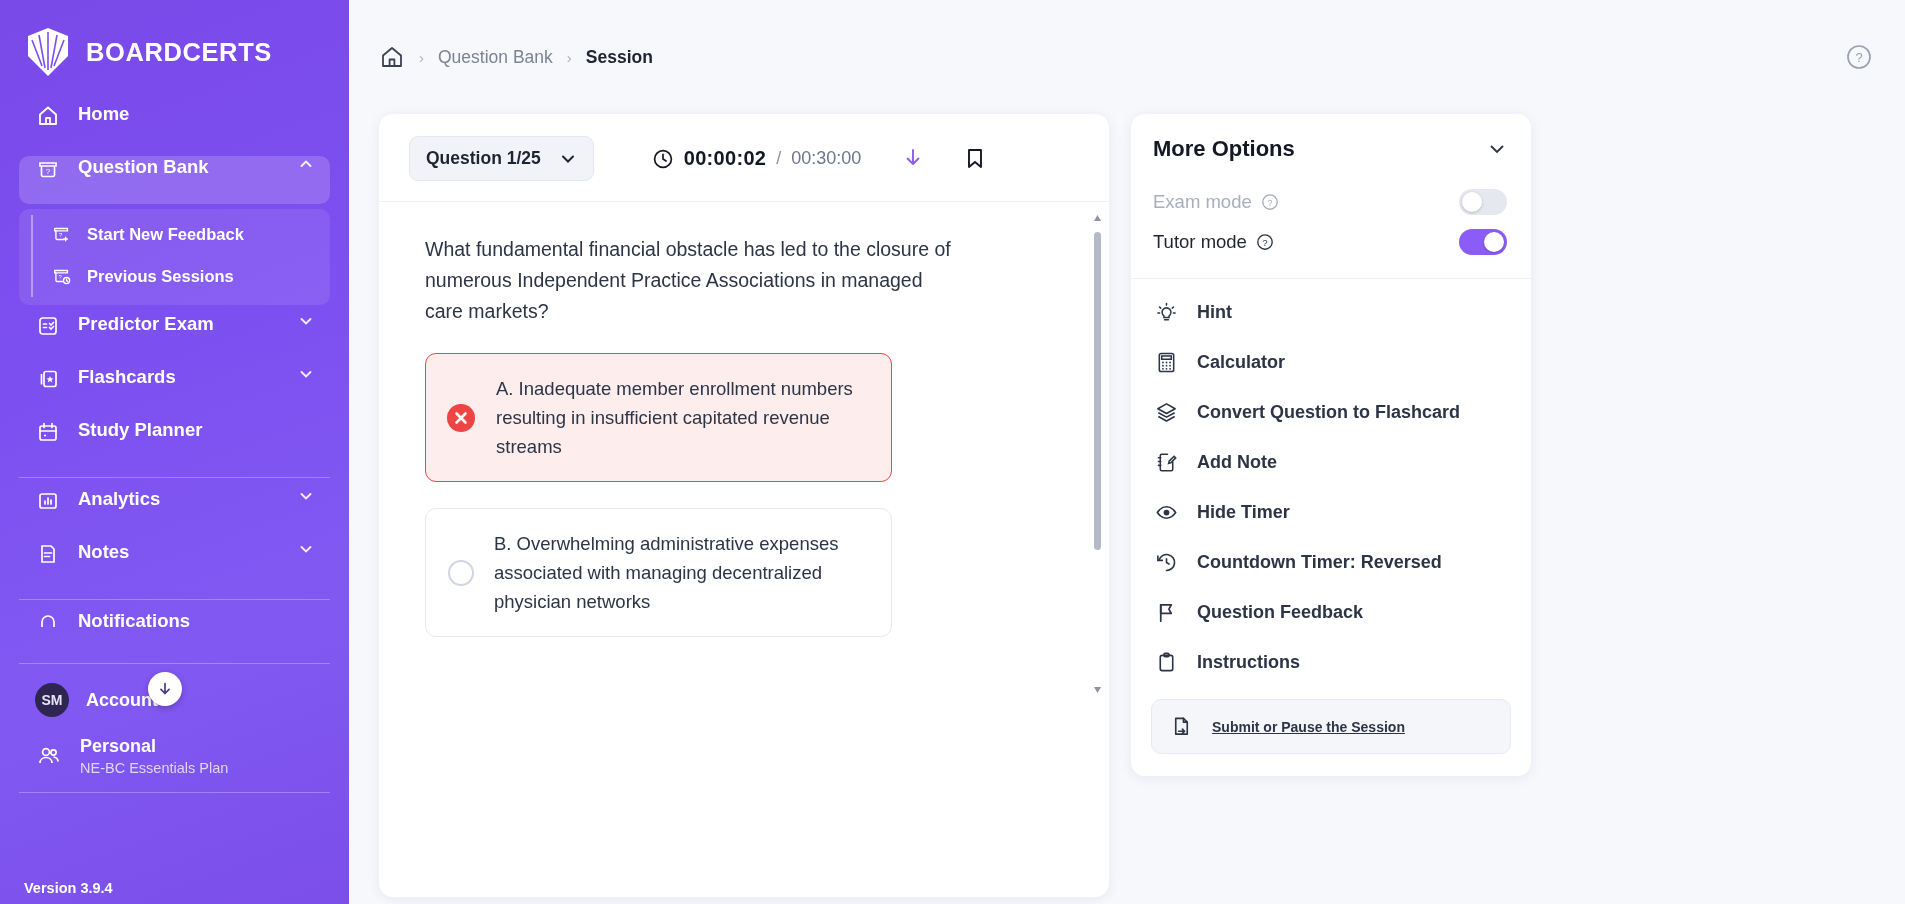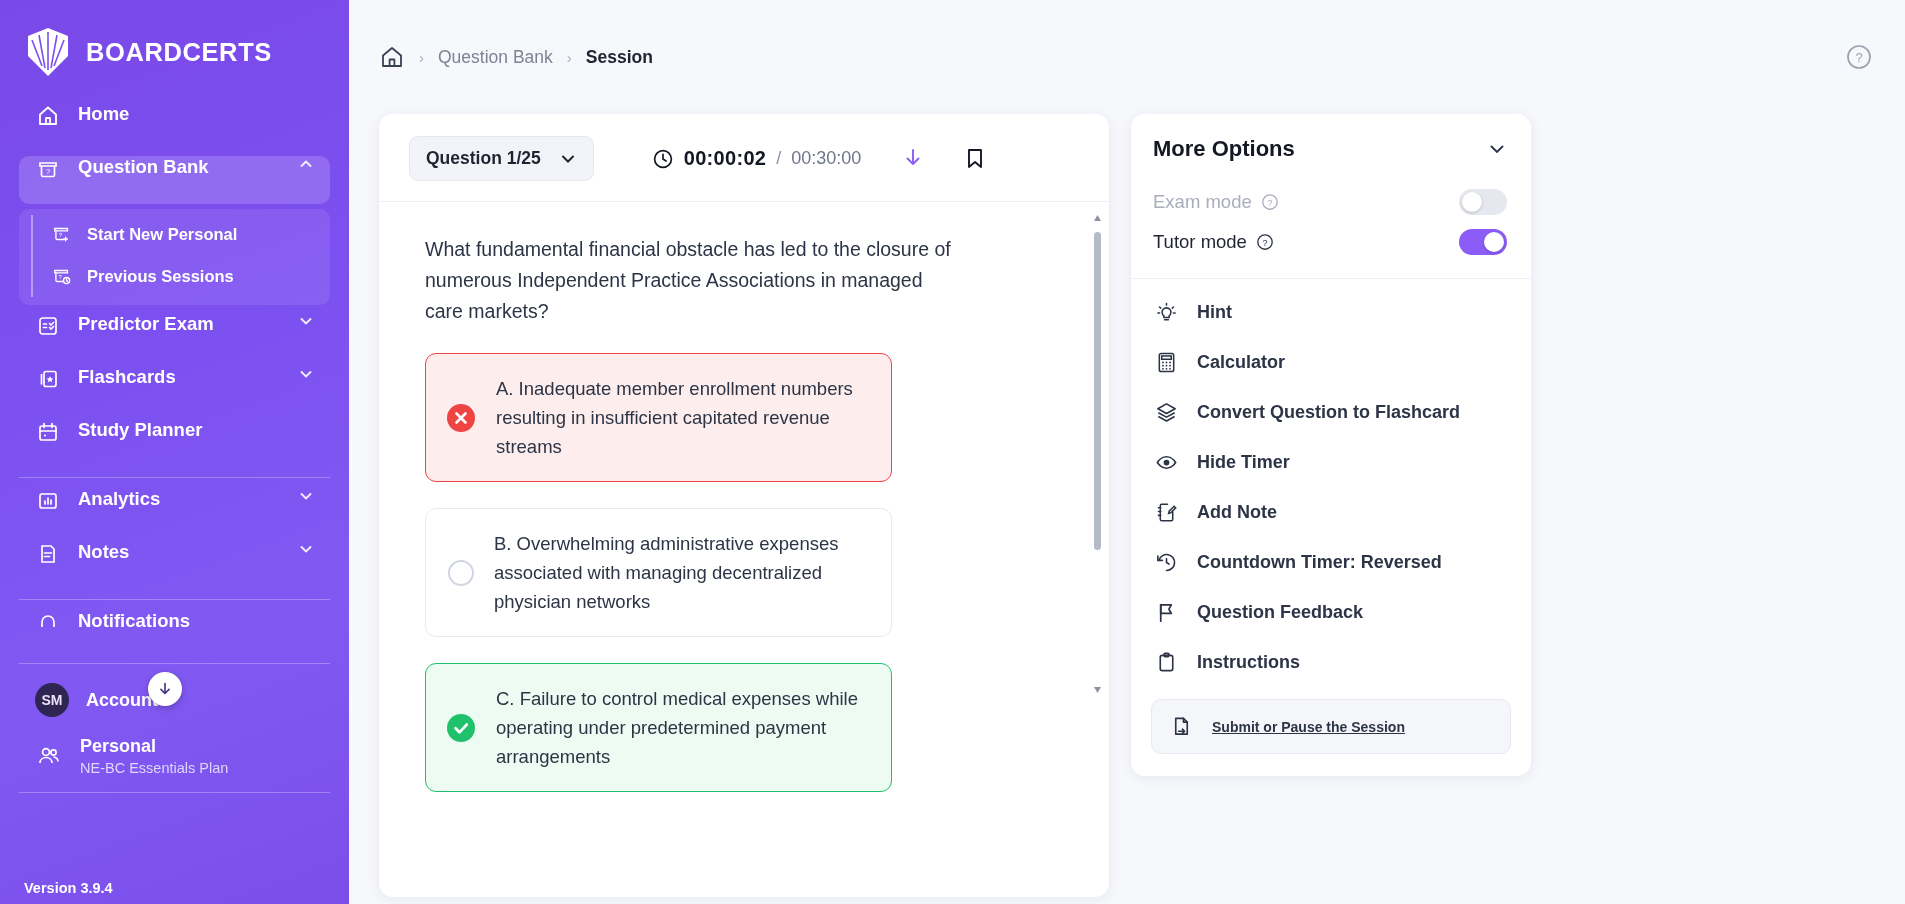--- a/index.html
+++ b/index.html
@@ -198,21 +198,21 @@
     <div class="subnav">
       <div class="subnav-item">
         <span class="ico">
           <svg viewBox="0 0 22 22" width="20" height="20" fill="none" stroke="#fff" stroke-width="1.5">
             <path d="M3 5h14v2.5H3z"></path>
               <path d="M4.3 7.5v8A1.3 1.3 0 005.6 17h8"></path>
             <text x="9.5" y="14" font-size="6.5" fill="#fff" stroke="none" text-anchor="middle">?</text>
             <path d="M15 14.5v4M13 16.5h4" stroke-linecap="round"></path>
           </svg>
         </span>
-        <span class="lbl">Start New Personal</span>
+        <span class="lbl">Start New Feedback</span>
       </div>
       <div class="subnav-item">
         <span class="ico">
           <svg viewBox="0 0 22 22" width="20" height="20" fill="none" stroke="#fff" stroke-width="1.5">
             <path d="M3 5h14v2.5H3z"></path>
               <path d="M4.3 7.5v8A1.3 1.3 0 005.6 17h7"></path>
             <text x="9" y="14" font-size="6.5" fill="#fff" stroke="none" text-anchor="middle">?</text>
             <circle cx="16" cy="16" r="3.4"></circle>
               <path d="M16 14.3V16l1.2.9" stroke-linecap="round"></path>
           </svg>
@@ -407,29 +407,20 @@
                 </svg>
               </span>
               <span class="opt-text">A. Inadequate member enrollment numbers resulting in insufficient capitated revenue streams</span>
             </div>
 
             <div class="opt opt-plain">
               <span class="radio-empty"></span>
               <span class="opt-text">B. Overwhelming administrative expenses associated with managing decentralized physician networks</span>
             </div>
 
-            <div class="opt opt-right">
-              <span class="opt-mark">
-                <svg viewBox="0 0 30 30" width="30" height="30">
-                  <circle cx="15" cy="15" r="14" fill="#1fc16b"></circle>
-                  <path d="M9.5 15.3 L13.5 19.3 L20.8 11.5" stroke="#fff" stroke-width="2.7" fill="none" stroke-linecap="round" stroke-linejoin="round"></path>
-                </svg>
-              </span>
-              <span class="opt-text">C. Failure to control medical expenses while operating under predetermined payment arrangements</span>
-            </div>
           </div>
 
           <div class="qscrollbar">
             <span class="arr" style="top:0">
               <svg viewBox="0 0 9 9" width="9" height="9">
                   <path d="M4.5 1 L8 7 L1 7 Z" fill="#8d93a2"></path>
                 </svg>
             </span>
             <span class="thumb"></span>
             <span class="arr" style="bottom:0">
@@ -522,37 +513,37 @@
               <path d="M12 3 L21 8 L12 13 L3 8 Z"></path>
                 <path d="M3.5 12.2 L12 16.8 L20.5 12.2"></path>
                 <path d="M3.5 16.2 L12 20.8 L20.5 16.2"></path>
             </svg>
           </span>
           <span class="lbl">Convert Question to Flashcard</span>
         </div>
 
         <div class="omenu-item">
           <span class="ico">
-            <svg viewBox="0 0 24 24" width="23" height="23" fill="none" stroke="#2c3446" stroke-width="1.7">
-              <path d="M2.5 12s3.6-6 9.5-6 9.5 6 9.5 6-3.6 6-9.5 6-9.5-6-9.5-6z"></path>
-              <circle cx="12" cy="12" r="3" fill="#2c3446" stroke="none"></circle>
-            </svg>
-          </span>
-          <span class="lbl">Hide Timer</span>
-        </div>
-
-        <div class="omenu-item">
-          <span class="ico">
             <svg viewBox="0 0 24 24" width="23" height="23" fill="none" stroke="#2c3446" stroke-width="1.6" stroke-linecap="round">
               <path d="M18.5 11.5V19a1.5 1.5 0 01-1.5 1.5H7A1.5 1.5 0 015.5 19V5A1.5 1.5 0 017 3.5h6"></path>
               <path d="M3.6 7h2.4M3.6 11h2.4M3.6 15h2.4"></path>
               <path d="M14.8 10.6 L19.9 5.5 L21.6 7.2 L16.5 12.3 L14.2 12.9 Z"></path>
             </svg>
           </span>
           <span class="lbl">Add Note</span>
+        </div>
+
+        <div class="omenu-item">
+          <span class="ico">
+            <svg viewBox="0 0 24 24" width="23" height="23" fill="none" stroke="#2c3446" stroke-width="1.7">
+              <path d="M2.5 12s3.6-6 9.5-6 9.5 6 9.5 6-3.6 6-9.5 6-9.5-6-9.5-6z"></path>
+              <circle cx="12" cy="12" r="3" fill="#2c3446" stroke="none"></circle>
+            </svg>
+          </span>
+          <span class="lbl">Hide Timer</span>
         </div>
 
         <div class="omenu-item">
           <span class="ico">
             <svg viewBox="0 0 24 24" width="23" height="23" fill="none" stroke="#2c3446" stroke-width="1.7" stroke-linecap="round">
               <path d="M4.2 9.5A8.3 8.3 0 1112 20.3"></path>
                 <path d="M3 5.2v4.6h4.6"></path>
                 <path d="M12 8.2V12l2.6 1.6"></path>
             </svg>
           </span>

